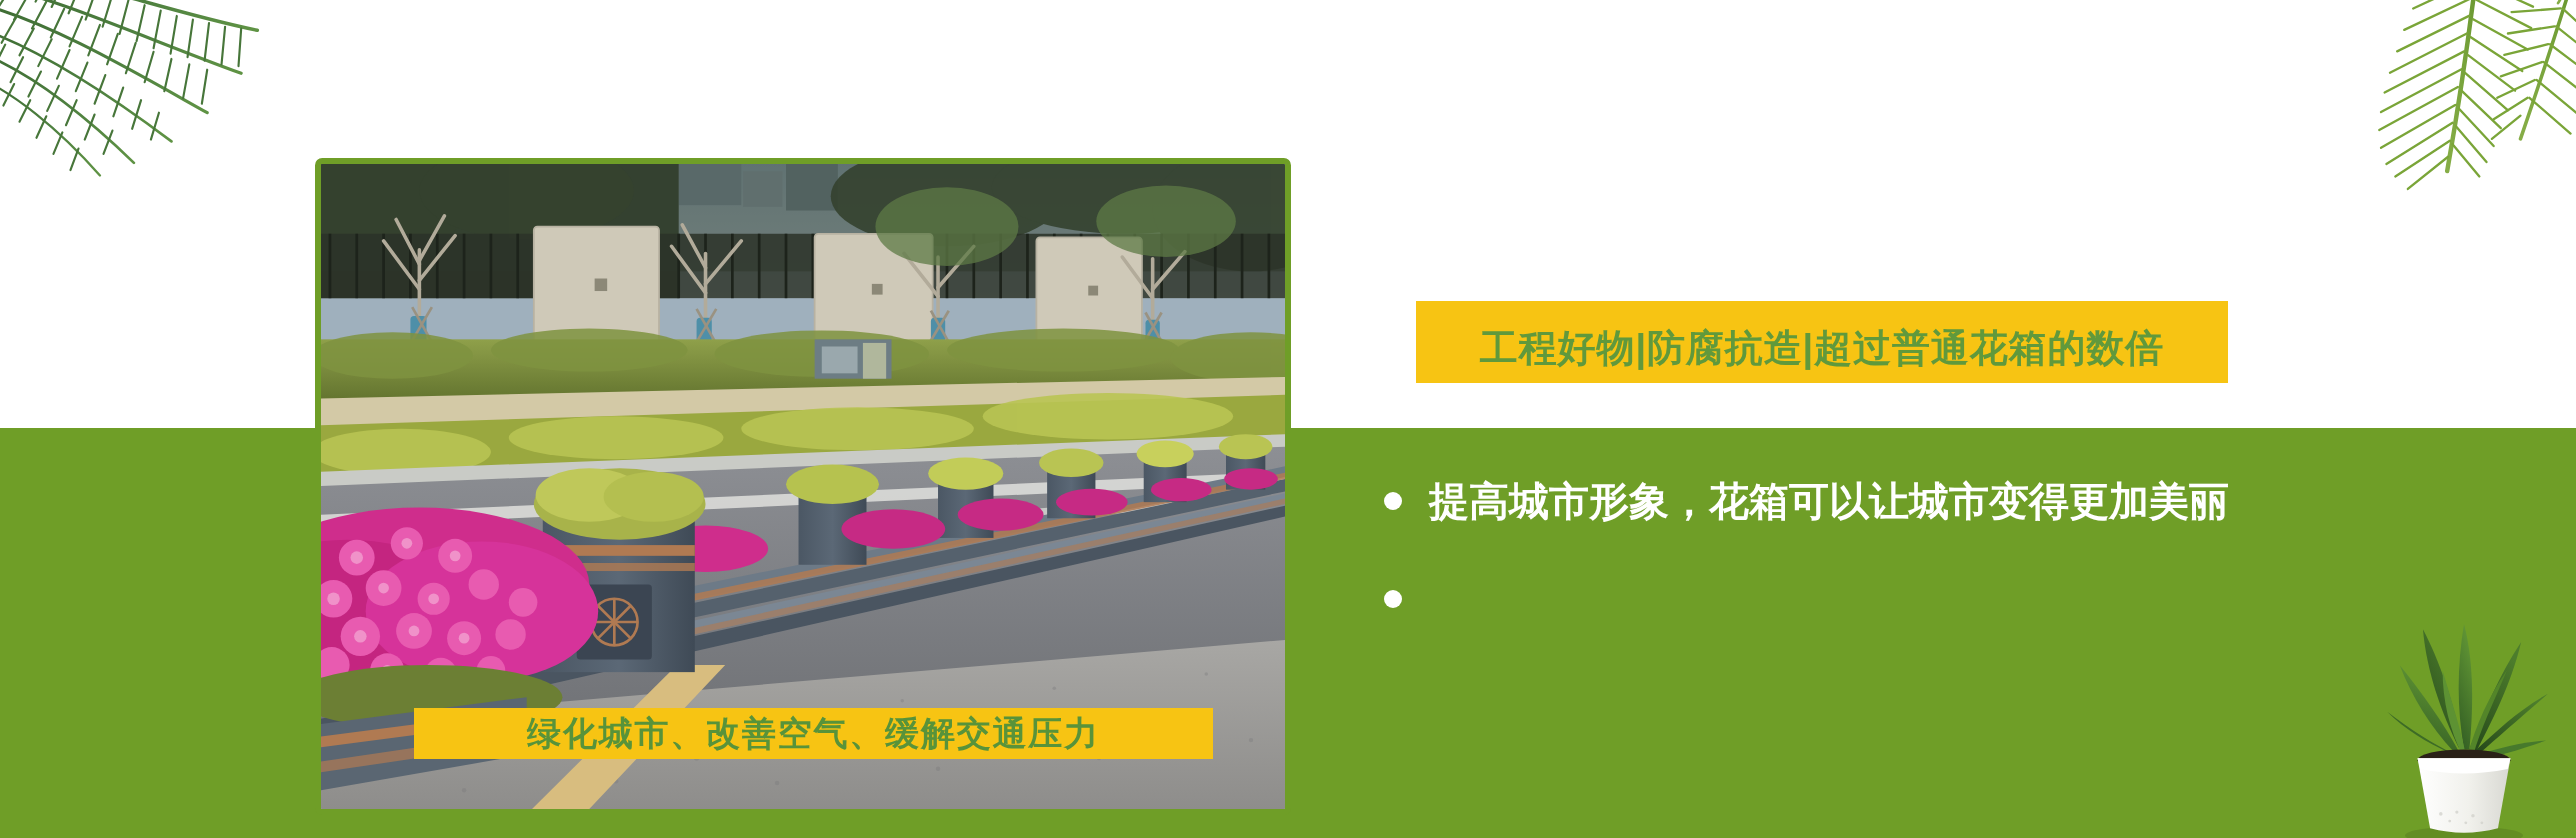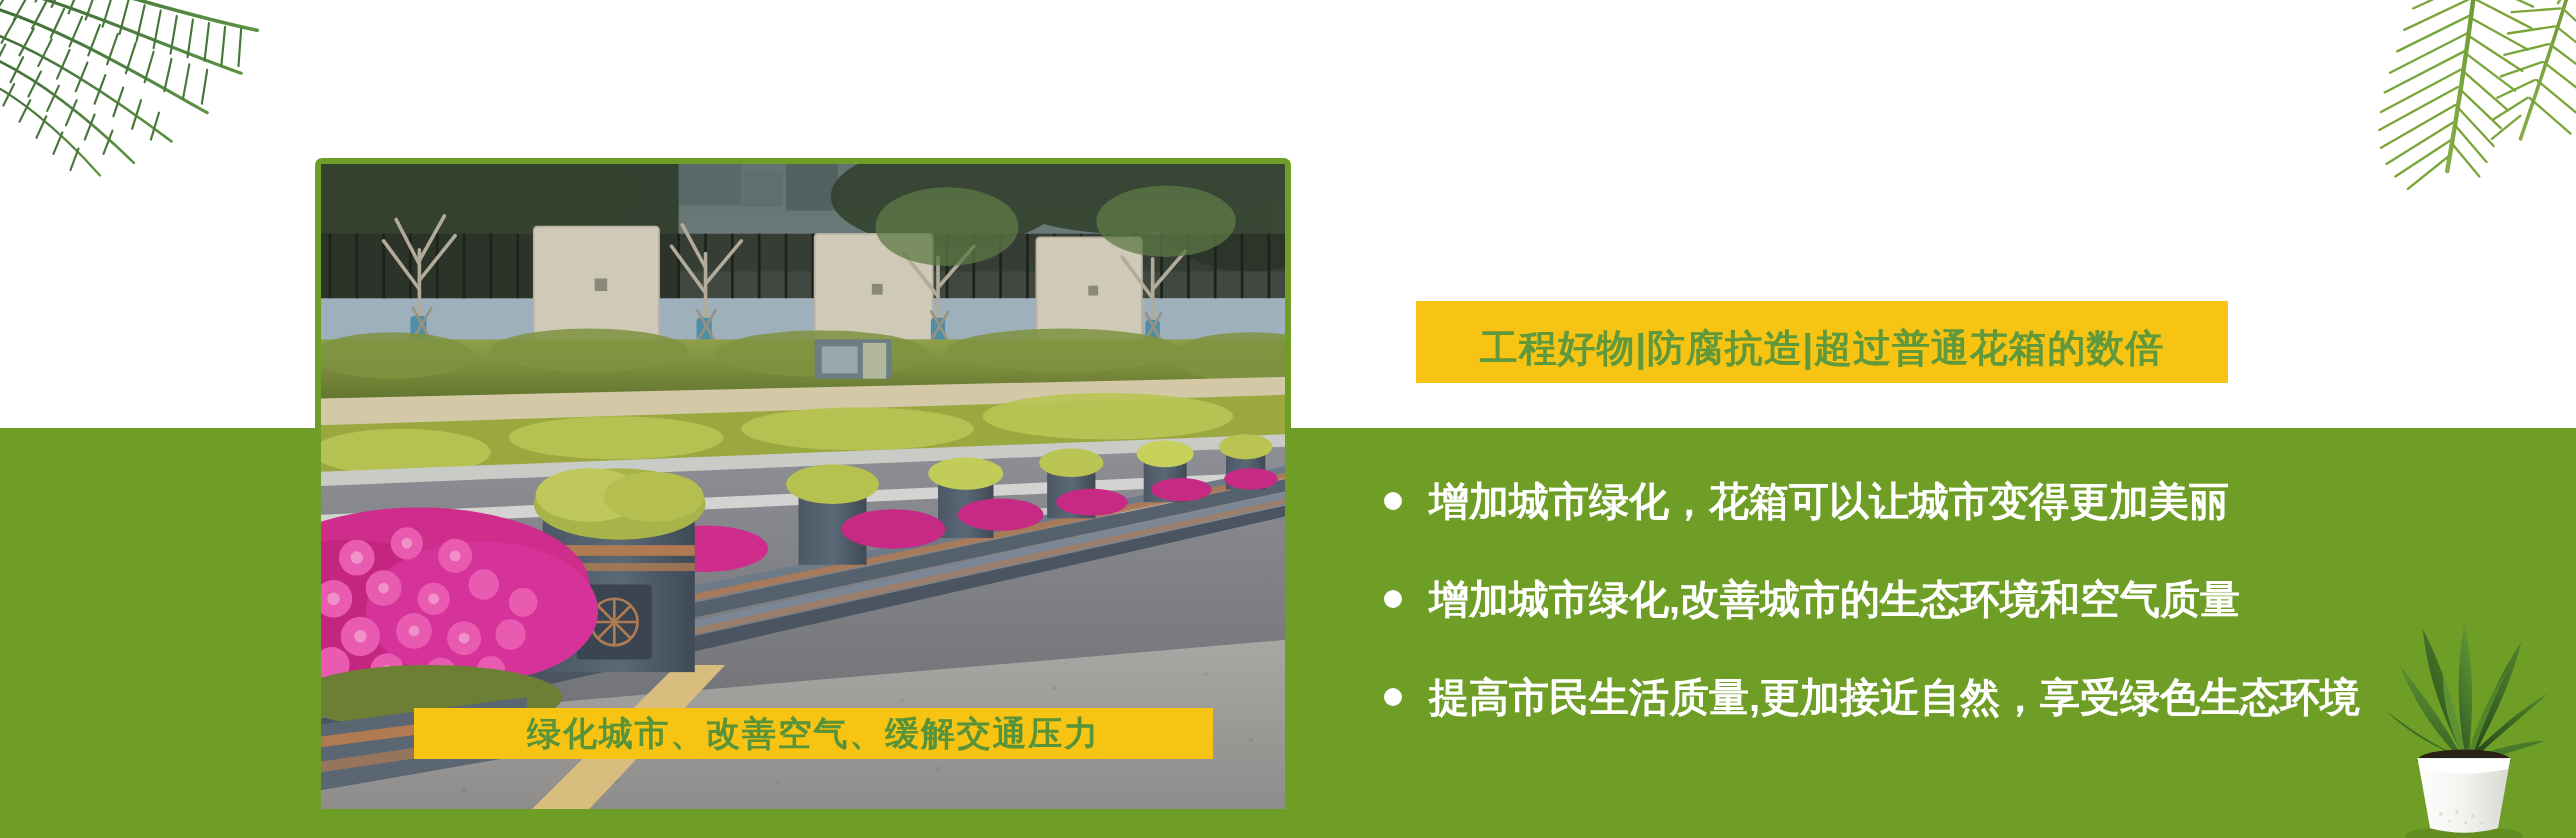--- a/index.html
+++ b/index.html
@@ -583,29 +583,24 @@
   </div>
 
 
   <div class="subtitle-bar">
     <span>工程好物|防腐抗造|超过普通花箱的数倍</span>
   </div>
 
   <div class="bullets">
     <div class="bullet">
       <span class="dot"></span>
-      <span class="txt">增加城市绿化，花箱可以让城市变得更加美丽</span>
+      <span class="txt">提高城市形象，花箱可以让城市变得更加美丽</span>
     </div>
     <div class="bullet">
       <span class="dot"></span>
-      <span class="txt">增加城市绿化,改善城市的生态环境和空气质量</span>
-    </div>
-    <div class="bullet">
-      <span class="dot"></span>
-      <span class="txt">提高市民生活质量,更加接近自然，享受绿色生态环境</span>
     </div>
   </div>
 
   <svg class="potted-plant" viewBox="0 0 215 250" preserveAspectRatio="none">
     <defs>
       <linearGradient id="leafA" x1="0" y1="1" x2="0.3" y2="0">
         <stop offset="0" stop-color="#2f5a22"></stop>
         <stop offset="1" stop-color="#5f9334"></stop>
       </linearGradient>
       <linearGradient id="leafB" x1="0" y1="1" x2="0.6" y2="0">

